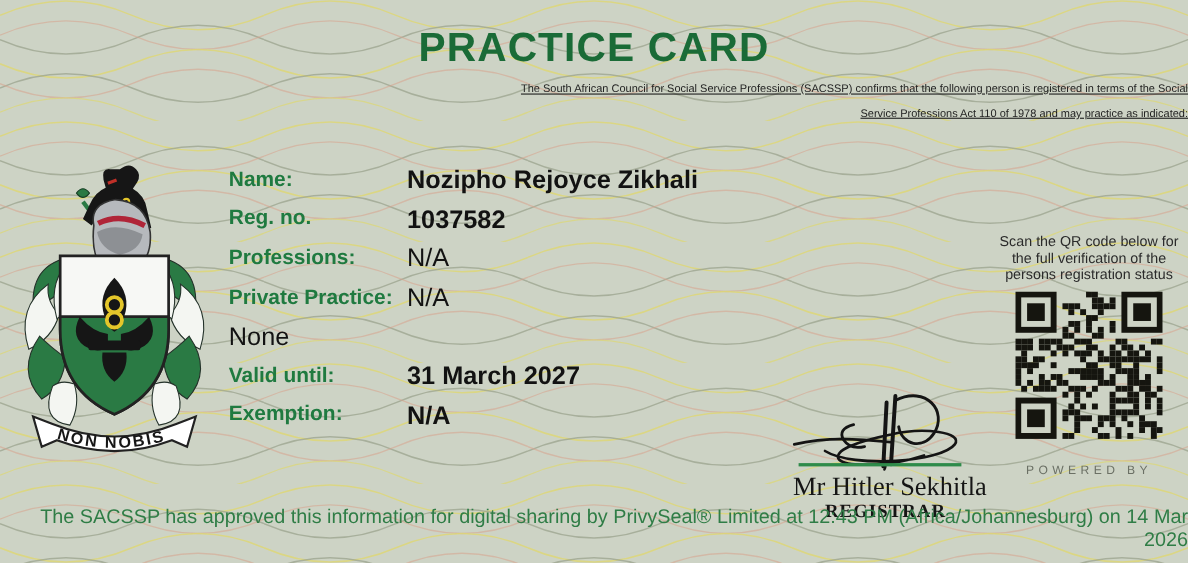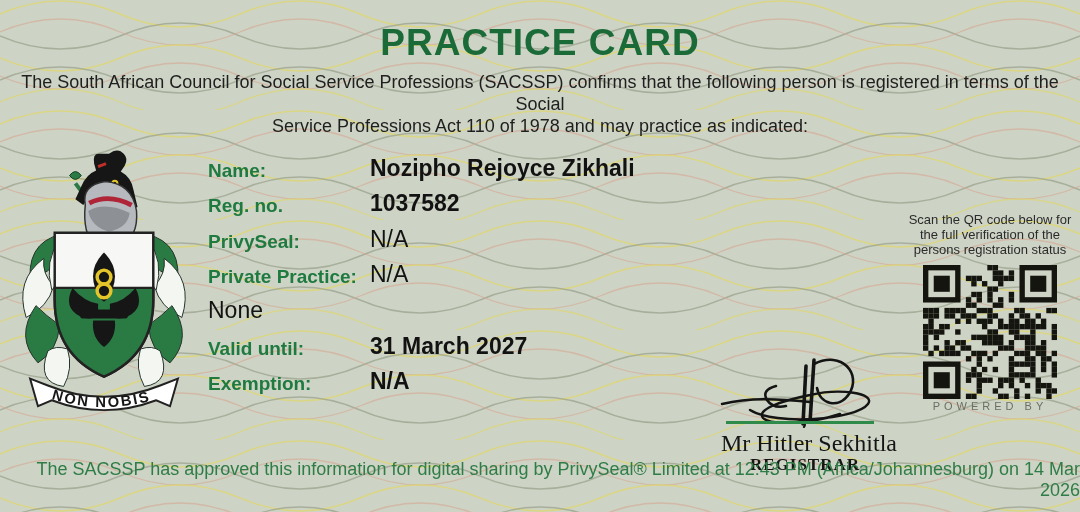--- a/index.html
+++ b/index.html
@@ -11,32 +11,32 @@
     font-family:"Liberation Sans", sans-serif;
   }
   .waves{position:absolute;left:0;top:0;width:1080px;height:512px;}
   .title{
     position:absolute;top:22px;left:0;width:1080px;
     text-align:center;font-size:37px;font-weight:700;letter-spacing:1px;
     color:#1a6b37;margin:0;
   }
   .subtitle{
     position:absolute;top:71px;left:0;width:1080px;
-    text-align:center;font-size:18px;line-height:22px;color:#1f1f1f;
+    text-align:right;font-size:10px;line-height:22px;color:#1f1f1f;text-decoration:underline;
   }
   .crest{position:absolute;left:8px;top:142px;width:192px;height:276px;}
   .fields{position:absolute;left:208px;top:146px;width:440px;}
-  .field-row{display:flex;height:35.6px;align-items:flex-end;}
+  .field-row{display:flex;height:35.6px;align-items:center;}
   .field-label{width:162px;flex:0 0 162px;font-size:19px;font-weight:700;color:#1f7a40;}
   .field-value{font-size:23px;color:#121212;white-space:nowrap;}
   .field-value.bold{font-weight:700;}
   .qr-block{position:absolute;left:908px;top:212px;width:164px;text-align:center;}
   .qr-instruction{font-size:13px;line-height:15px;color:#2b2b2b;}
   .qr-svg{display:block;margin:8px auto 0 auto;}
-  .powered-by{margin-top:1px;font-size:11px;letter-spacing:4px;color:#6b7065;}
+  .powered-by{margin-top:23px;font-size:11px;letter-spacing:4px;color:#6b7065;}
   .brand{margin-top:1px;font-size:22px;font-weight:700;letter-spacing:2.5px;color:#3b3f3a;}
   .brand sup{font-size:9px;font-weight:400;}
   .sig-block{position:absolute;left:700px;top:350px;width:210px;text-align:center;}
   .sig-svg{position:absolute;left:18px;top:2px;}
   .sig-line{position:absolute;left:26px;top:71px;width:148px;height:2.5px;background:#2e8b4a;}
   .sig-name{position:absolute;left:4px;top:80px;width:210px;font-family:"Liberation Serif", serif;
     font-size:24px;font-weight:400;color:#151515;}
   .sig-role{position:absolute;left:0;top:105px;width:210px;font-family:"Liberation Serif", serif;
     font-size:17px;font-weight:700;letter-spacing:1px;color:#151515;}
   .footer{
@@ -132,21 +132,21 @@
   <div class="fields">
     <div class="field-row">
       <span class="field-label">Name:</span>
       <span class="field-value bold">Nozipho Rejoyce Zikhali</span>
     </div>
     <div class="field-row">
       <span class="field-label">Reg. no.</span>
       <span class="field-value bold">1037582</span>
     </div>
     <div class="field-row">
-      <span class="field-label">PrivySeal:</span>
+      <span class="field-label">Professions:</span>
       <span class="field-value">N/A</span>
     </div>
     <div class="field-row">
       <span class="field-label">Private Practice:</span>
       <span class="field-value">N/A</span>
     </div>
     <div class="field-row">
       <span class="field-value">None</span>
     </div>
     <div class="field-row">

